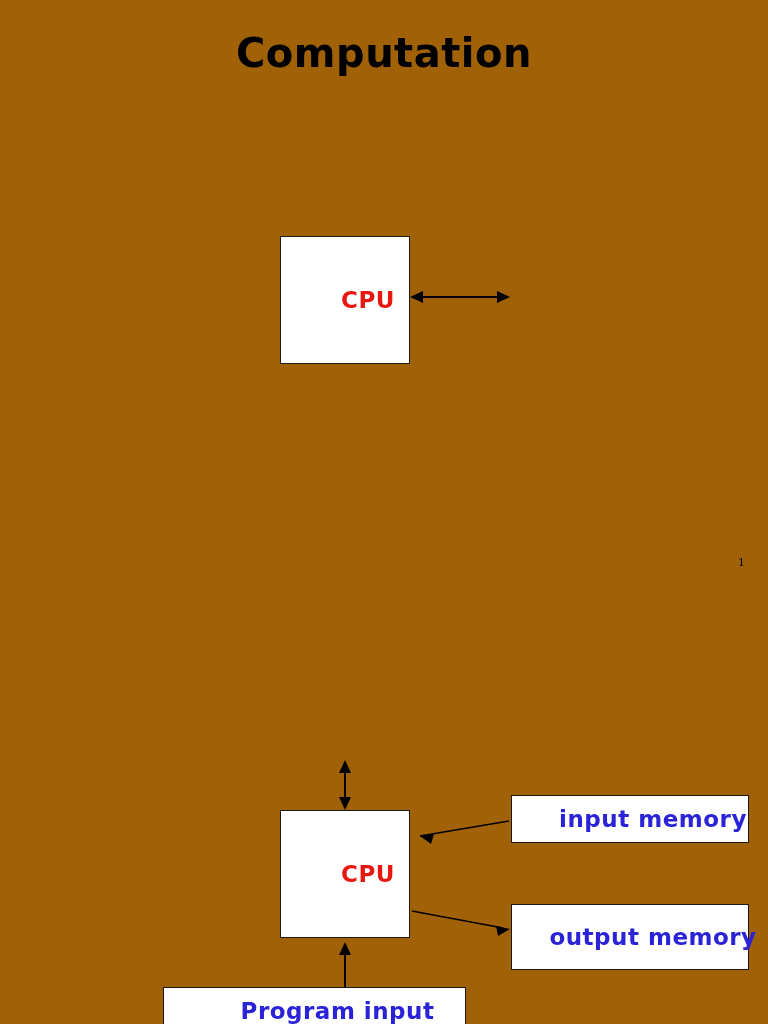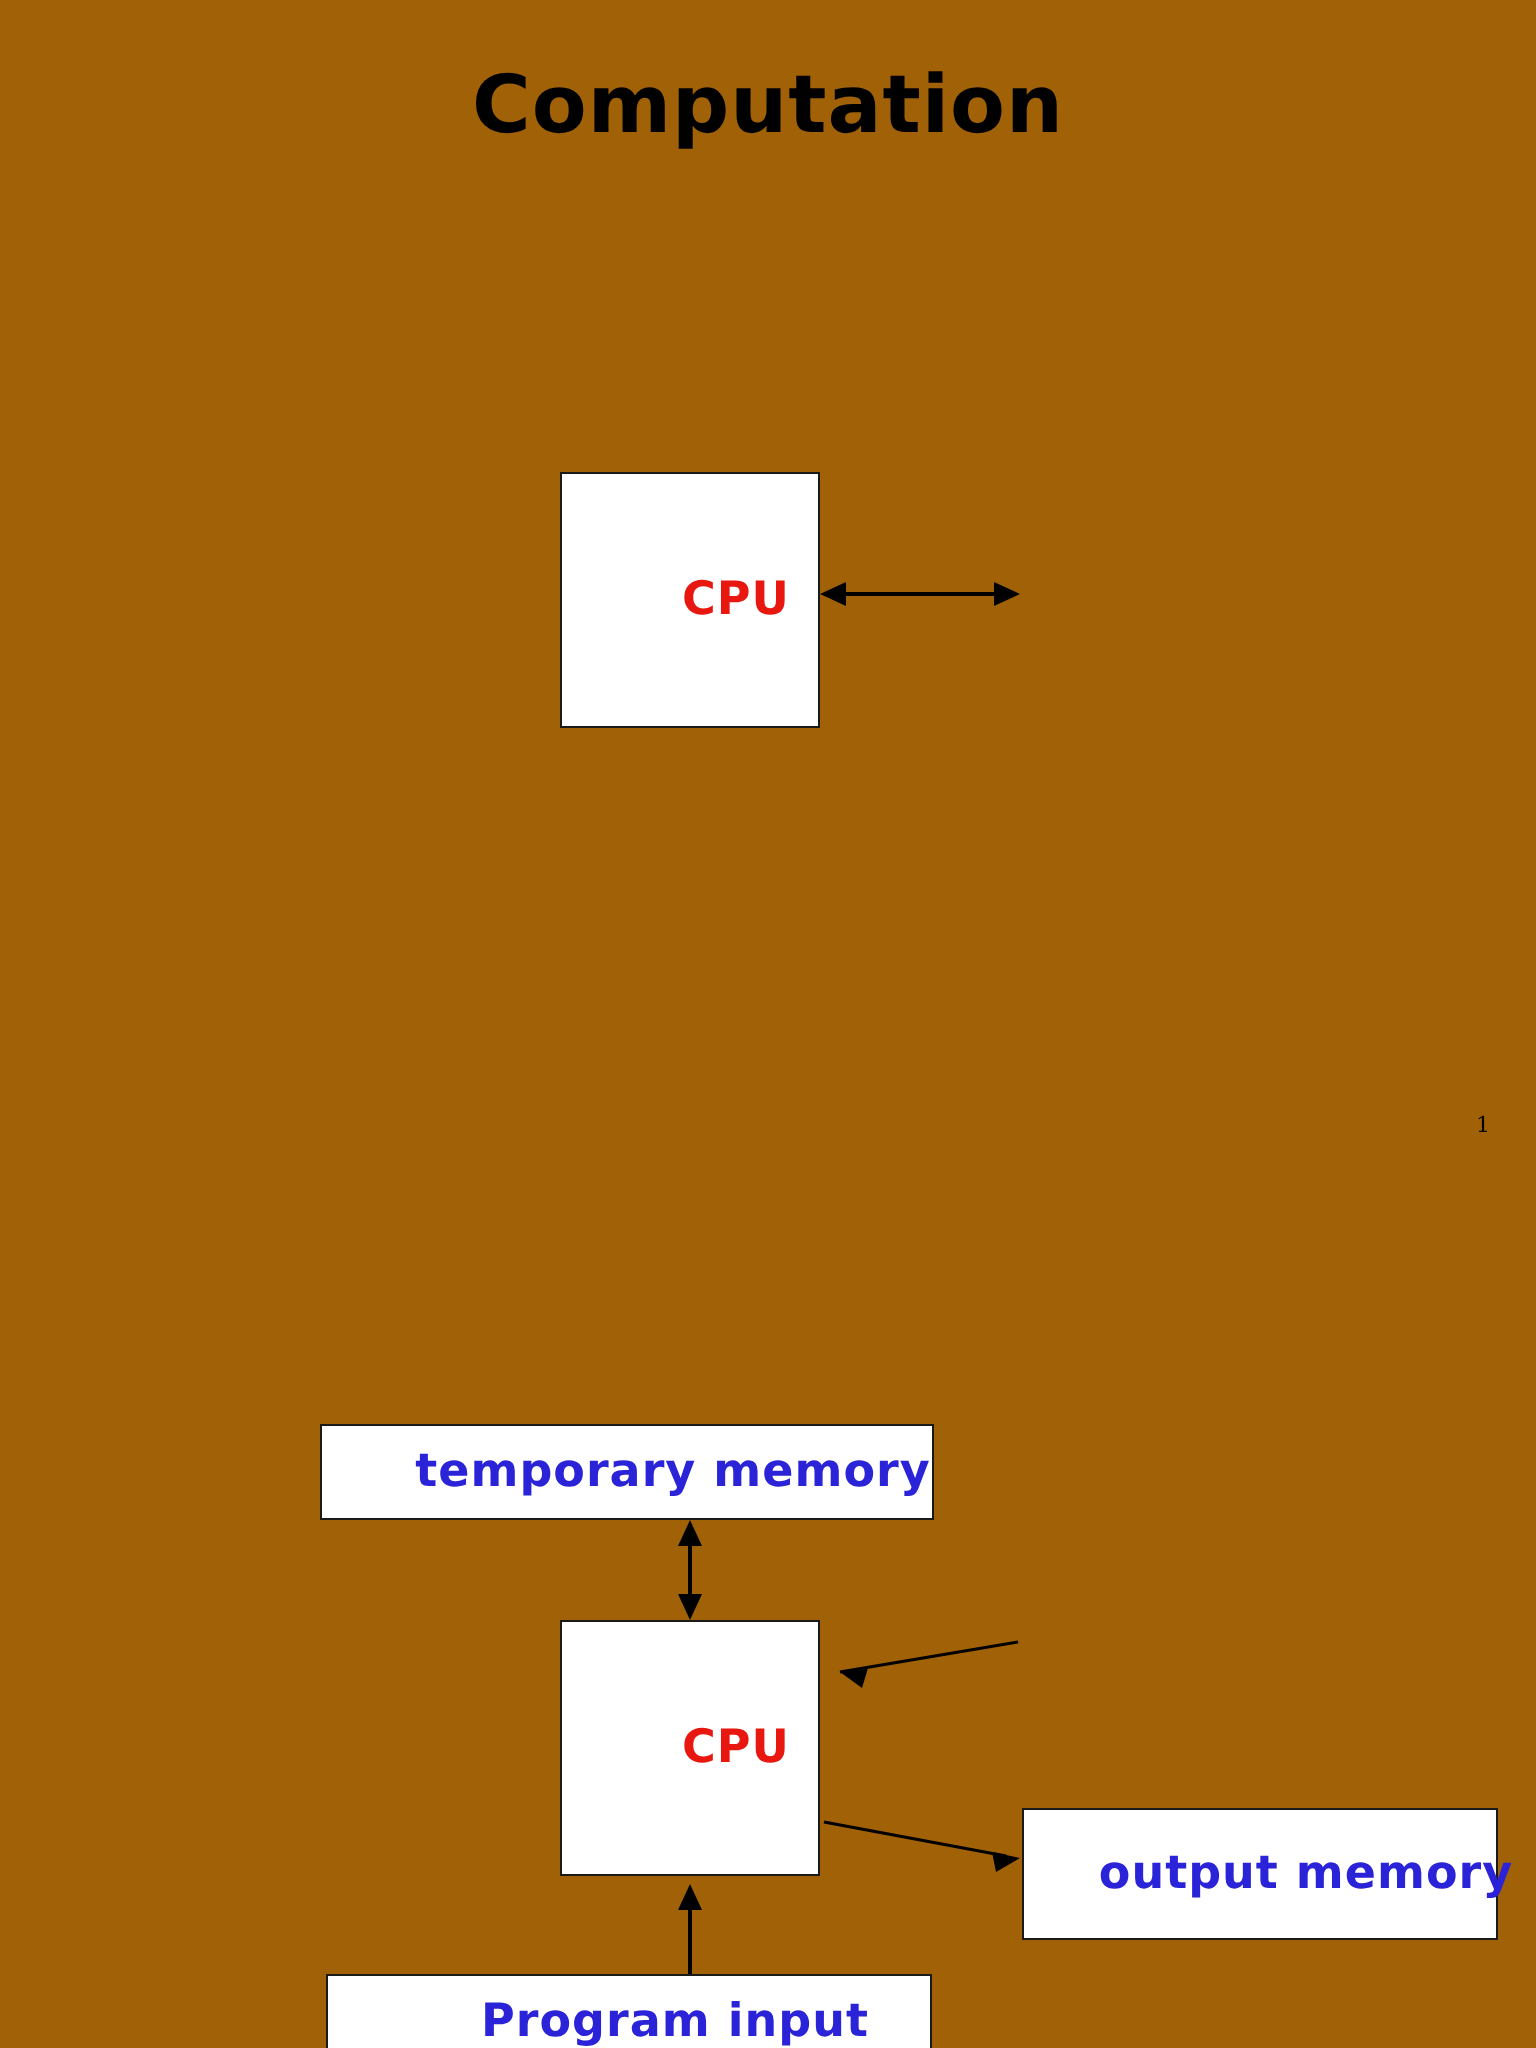--- a/index.html
+++ b/index.html
@@ -122,28 +122,28 @@
 
   <div class="line hline" style="left:414px; top:296px; width:94px;"></div>
   <div class="arrowhead ah-left" style="left:410px; top:291px;"></div>
   <div class="arrowhead ah-right" style="left:497px; top:291px;"></div>
 
   <div class="page-number" id="slide1-pagenum">1</div>
 </div>
 
 <div class="slide" id="slide-2">
 
-  <div class="box" id="temp-mem-box">
-    <span class="box-label lbl-blue">temporary memory</span>
-  </div>
 
   <div class="box" id="cpu-box-2">
     <span class="box-label lbl-red">CPU</span>
   </div>
 
+  <div class="box" id="input-mem-box">
+    <span class="box-label lbl-blue">input memory</span>
+  </div>
 
   <div class="box" id="output-mem-box">
     <span class="box-label lbl-blue">output memory</span>
   </div>
 
   <div class="box" id="program-mem-box">
     <span class="box-label lbl-blue">Program input</span>
   </div>
 
   <div class="line vline" style="left:344px; top:181px; width:1.7px; height:40px;"></div>

